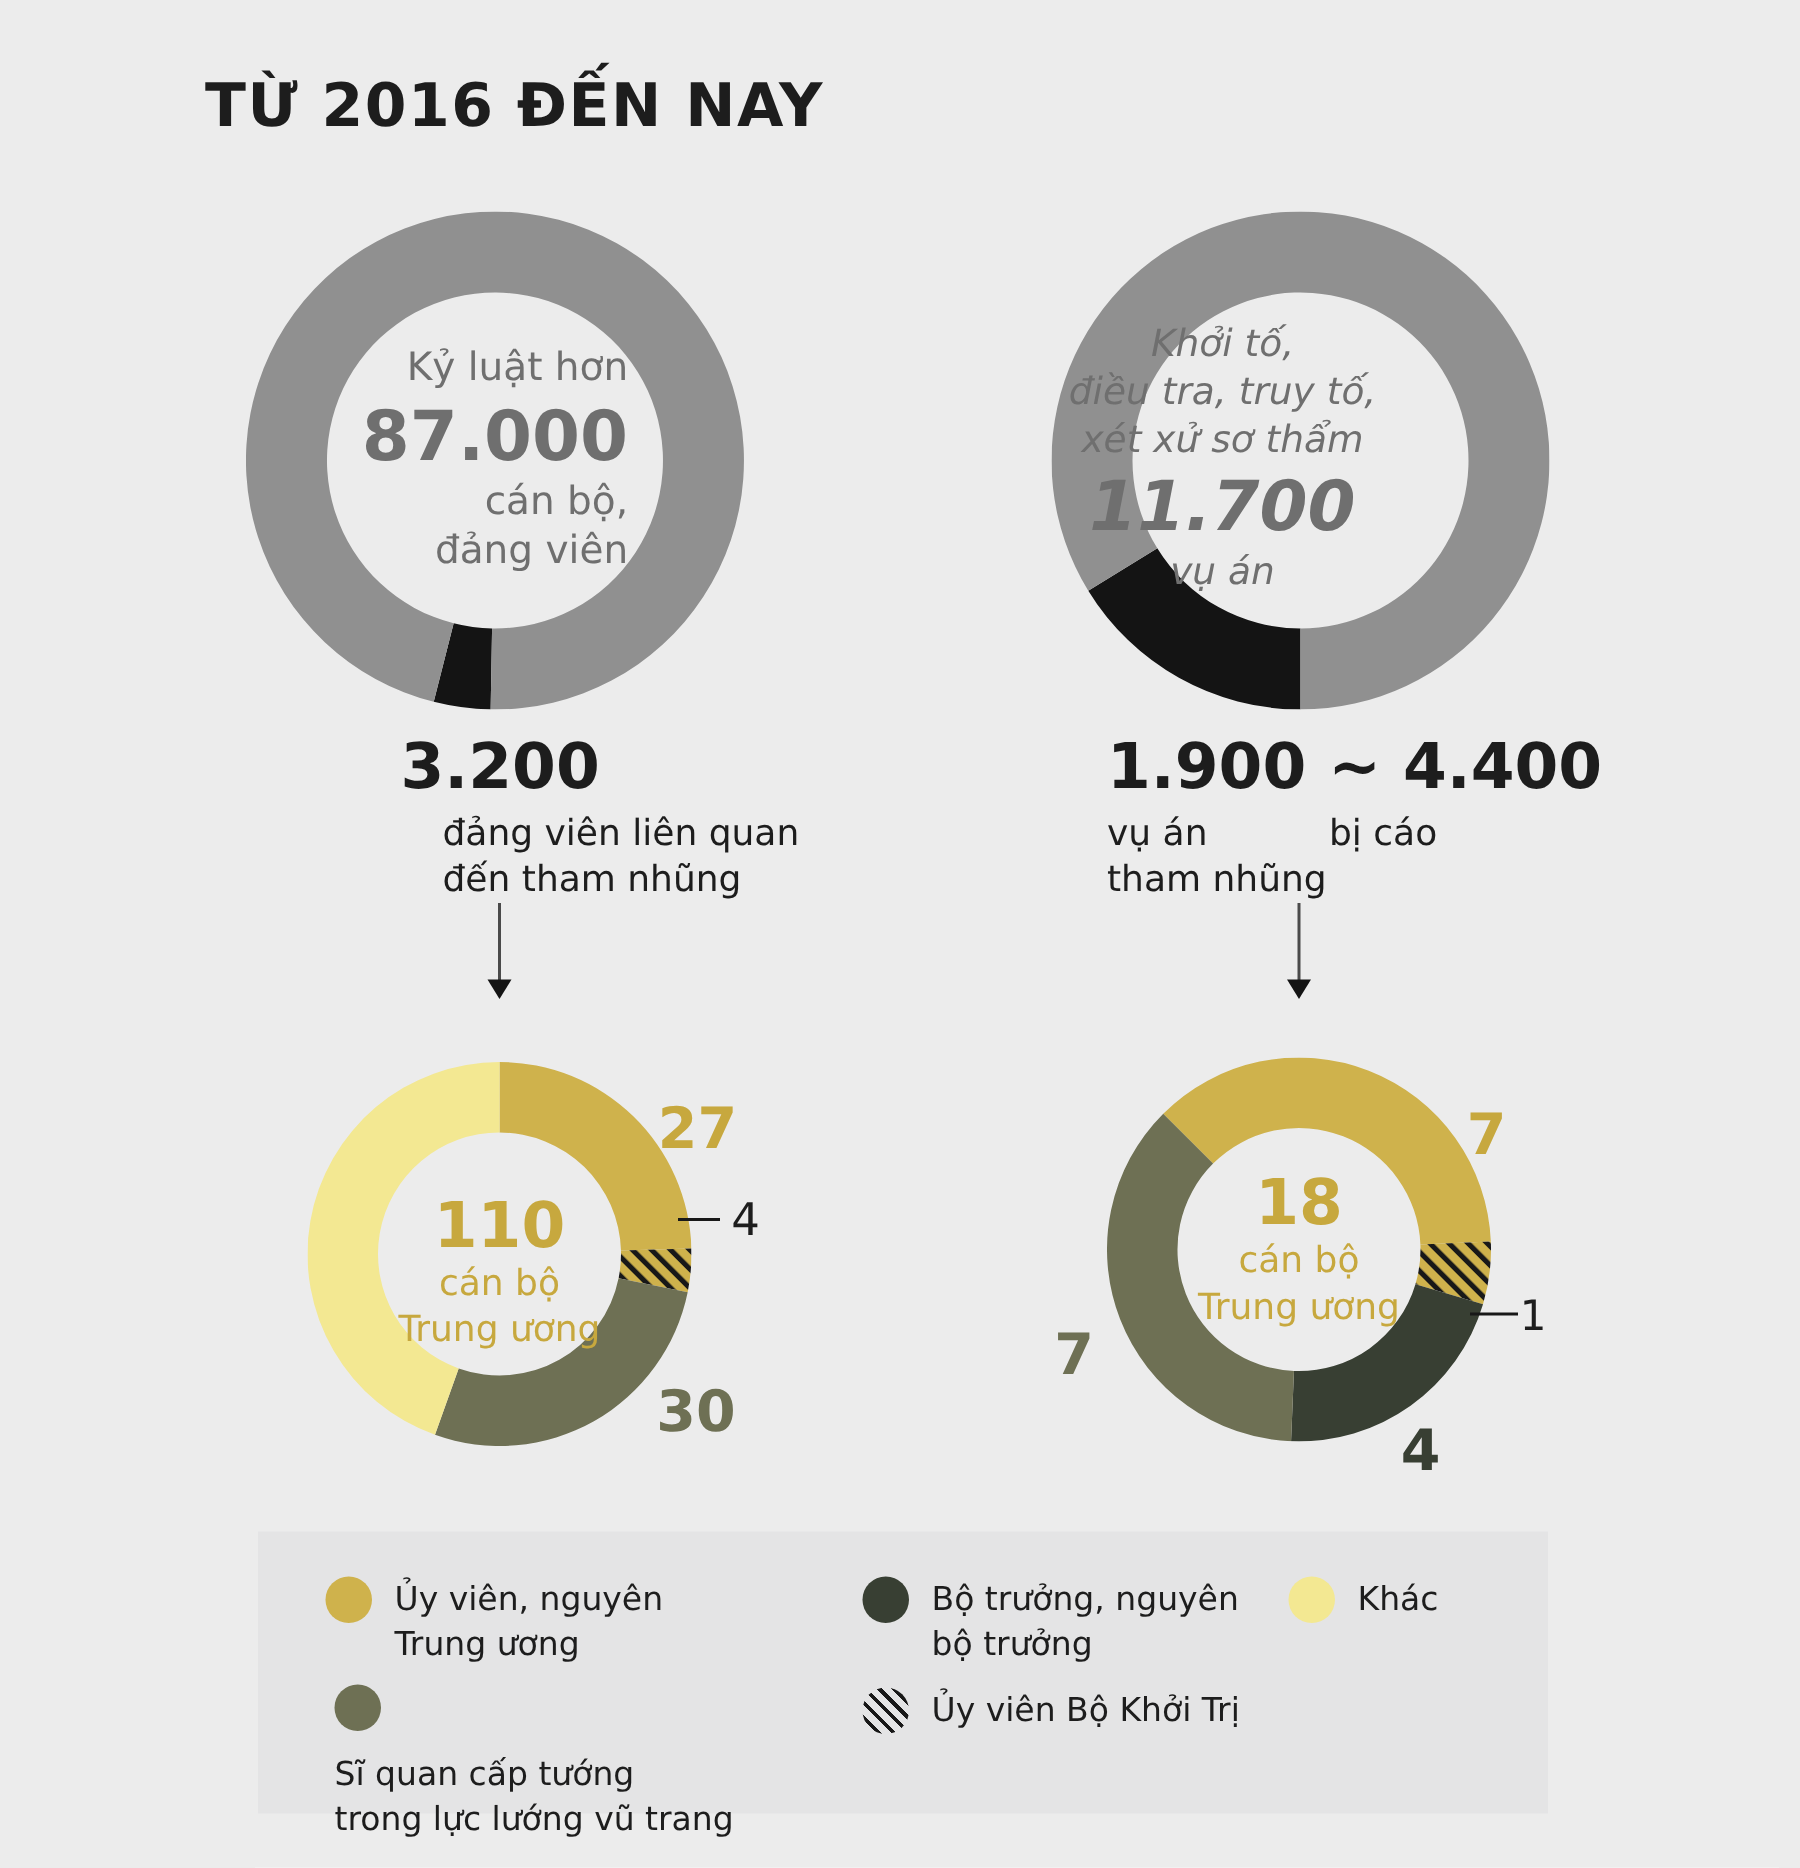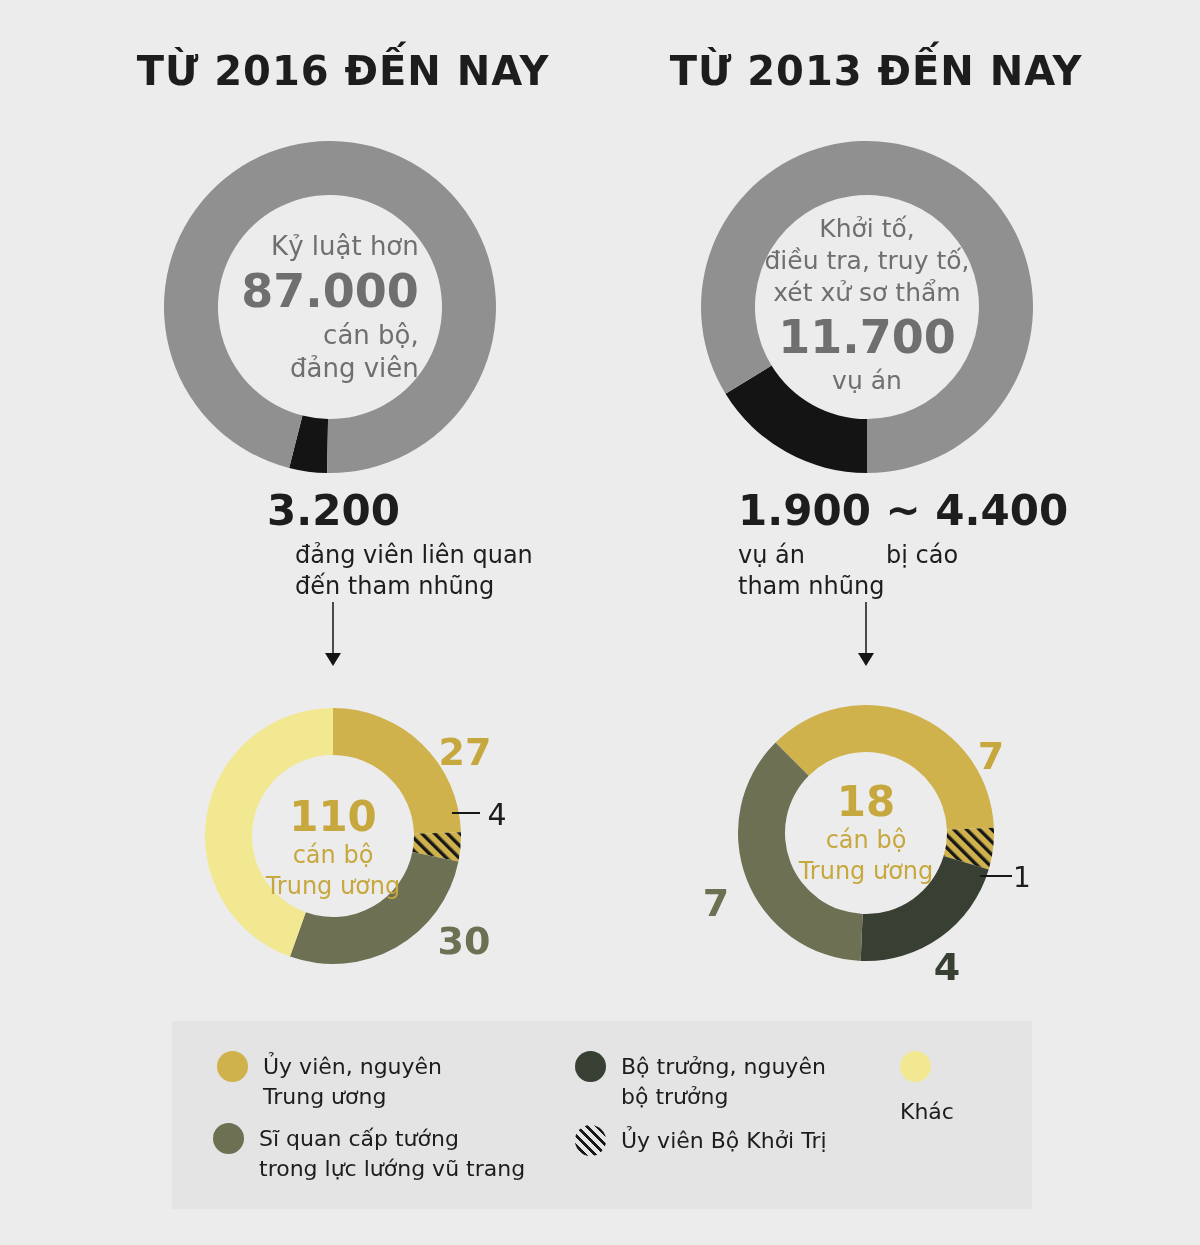--- a/index.html
+++ b/index.html
@@ -32,39 +32,38 @@
   .dot-dark{background:var(--dark);} .dot-lightyellow{background:var(--lightyellow);}
   .dot-hatch{background:repeating-linear-gradient(45deg,var(--hatchLine) 0 2.5px,transparent 2.5px 7px);}
   .legend-label{font-size:22px;line-height:30px;color:var(--darkText);white-space:pre-line;}
 </style>
 </head>
 <body>
 
 <div class="page">
 
   <div class="title" style="left:343px;top:48px;">TỪ 2016 ĐẾN NAY</div>
-  <div class="title" style="left:876px;top:48px;">TỪ 2013 ĐẾN NAY</div>
 
   <svg class="donut-svg" style="left:164px;top:141px;" width="332" height="332" viewBox="0 0 332 332">
       <path d="M163.10 331.97 A166 166 0 0 1 125.16 326.90 L138.45 274.56 A112 112 0 0 0 164.05 277.98 Z" fill="#141414"></path>
       <path d="M125.16 326.90 A166 166 0 1 1 163.10 331.97 L164.05 277.98 A112 112 0 1 0 138.45 274.56 Z" fill="#909090"></path>
     </svg>
   <svg class="donut-svg" style="left:701px;top:141px;" width="332" height="332" viewBox="0 0 332 332">
       <path d="M166.00 332.00 A166 166 0 0 1 24.52 252.83 L70.54 224.58 A112 112 0 0 0 166.00 278.00 Z" fill="#141414"></path>
       <path d="M24.52 252.83 A166 166 0 1 1 166.00 332.00 L166.00 278.00 A112 112 0 1 0 70.54 224.58 Z" fill="#909090"></path>
     </svg>
 
   <div class="center-label gray-label" style="left:330px;top:307px;text-align:right;">
     <div class="lab-sm">Kỷ luật hơn</div>
     <div class="lab-big">87.000</div>
     <div class="lab-sm">cán bộ,</div>
     <div class="lab-sm">đảng viên</div>
   </div>
 
-  <div class="center-label gray-label" style="left:867px;top:305px;">
+  <div class="center-label gray-label" style="left:815px;top:305px;font-style:italic;">
     <div class="lab-sm2">Khởi tố,</div>
     <div class="lab-sm2">điều tra, truy tố,</div>
     <div class="lab-sm2">xét xử sơ thẩm</div>
     <div class="lab-big">11.700</div>
     <div class="lab-sm2">vụ án</div>
   </div>
 
   <div class="callout-number" style="left:267px;top:486px;">3.200</div>
   <div class="callout-sub" style="left:267px;top:540px;margin-left:28px;">đảng viên liên quan
 đến tham nhũng</div>
@@ -125,32 +124,32 @@
   <div class="seg-num-sm" style="left:1022px;top:877px;font-size:28px;">1</div>
   <div class="seg-num dark-t" style="left:947px;top:967px;">4</div>
   <div class="seg-num olive-t" style="left:716px;top:903px;">7</div>
 
   <div class="legend-box">
     <div class="legend-item" style="left:45px;top:31px;">
       <span class="dot dot-gold"></span>
       <span class="legend-label">Ủy viên, nguyên
 Trung ương</span>
     </div>
-    <div class="legend-item" style="left:41px;top:103px;">
+    <div class="legend-item" style="left:51px;top:103px;flex-direction:column;">
       <span class="dot dot-olive"></span>
       <span class="legend-label">Sĩ quan cấp tướng
 trong lực lướng vũ trang</span>
     </div>
     <div class="legend-item" style="left:403px;top:31px;">
       <span class="dot dot-dark"></span>
       <span class="legend-label">Bộ trưởng, nguyên
 bộ trưởng</span>
     </div>
     <div class="legend-item" style="left:403px;top:105px;">
       <span class="dot dot-hatch"></span>
       <span class="legend-label">Ủy viên Bộ Khởi Trị</span>
     </div>
-    <div class="legend-item" style="left:728px;top:31px;flex-direction:column;">
+    <div class="legend-item" style="left:687px;top:31px;">
       <span class="dot dot-lightyellow"></span>
       <span class="legend-label">Khác</span>
     </div>
   </div>
 </div>
 
 </body></html>

